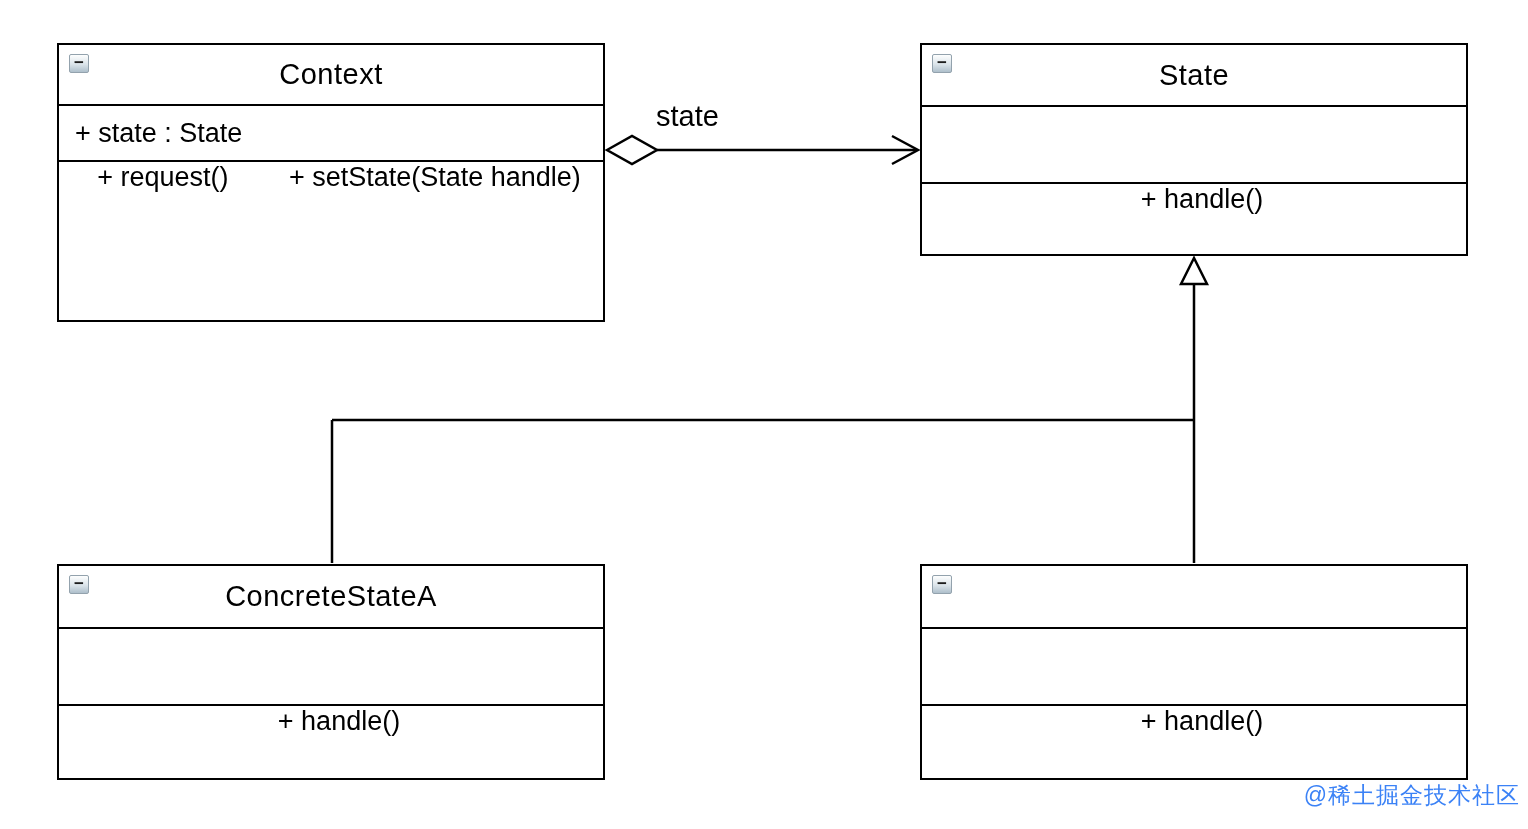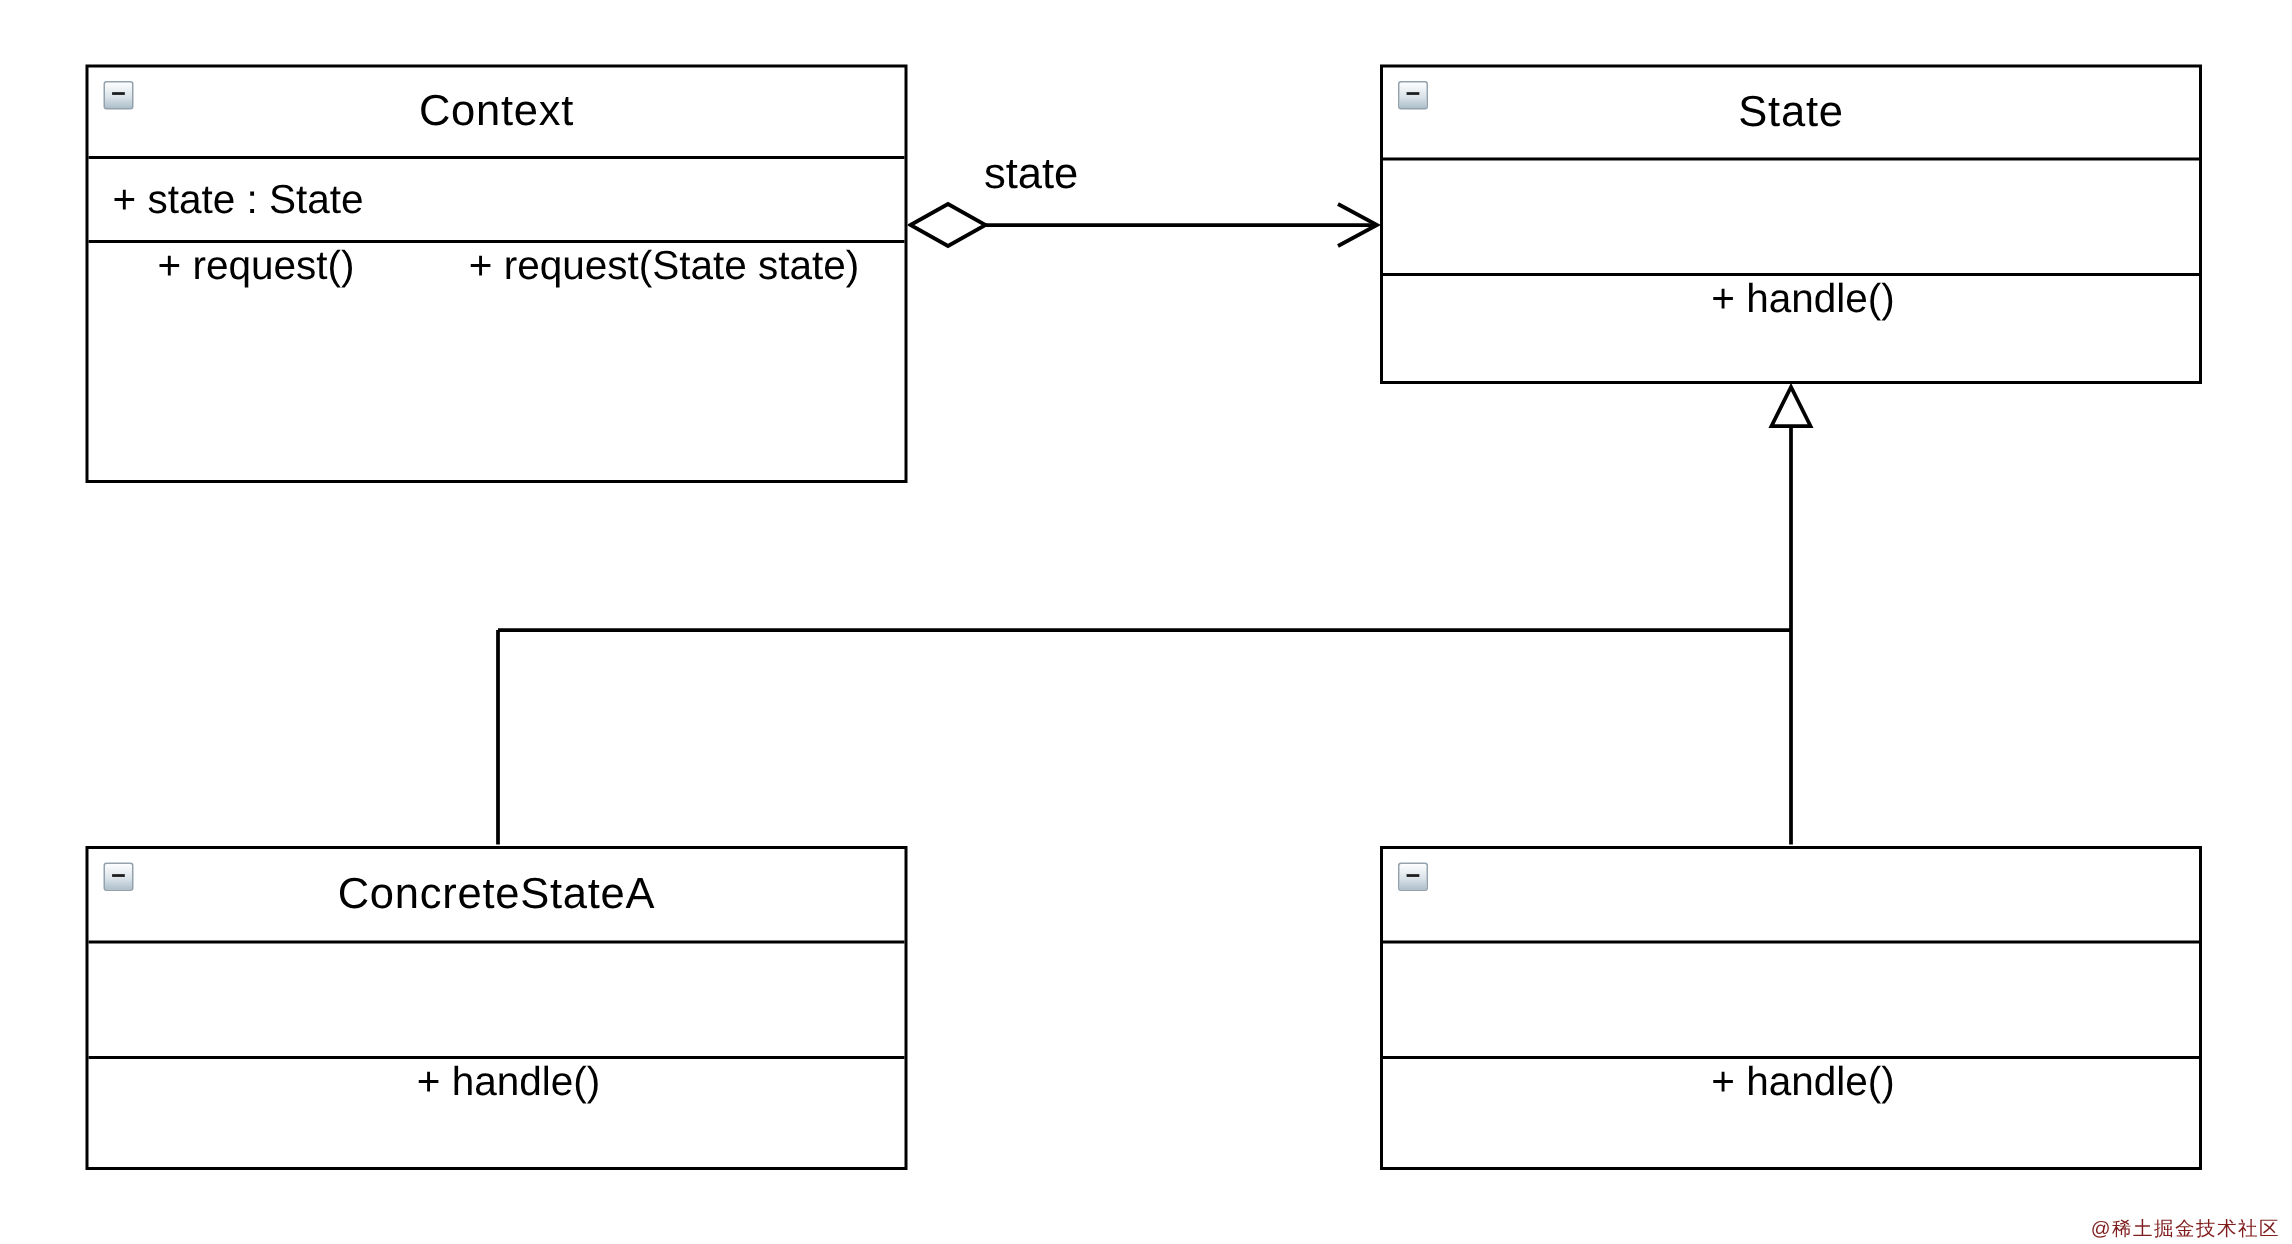--- a/index.html
+++ b/index.html
@@ -108,43 +108,43 @@
     top: 100px;
     font-size: 29px;
     z-index: 3;
     white-space: nowrap;
   }
 
   
   .watermark {
     position: absolute;
     right: 8px;
-    bottom: 1px;
-    font-size: 13px;
-    color: #7f1d1d;
+    bottom: 18px;
+    font-size: 23px;
+    color: #3b82f6;
     z-index: 4;
     letter-spacing: 1px;
   }
 </style>
 </head>
 <body>
 
 <div id="canvas">
 
   <div class="uml-class" id="context-box">
     <div class="cls-header">
       <span class="collapse-btn">−</span>
       <span class="cls-title">Context</span>
     </div>
     <div class="cls-attrs">
       <div class="member-row">+ state : State</div>
     </div>
     <div class="cls-methods">
       <div class="member-row">+ request()</div>
-      <div class="member-row">+ request(State state)</div>
+      <div class="member-row">+ setState(State handle)</div>
     </div>
   </div>
 
   <div class="uml-class" id="state-box">
     <div class="cls-header">
       <span class="collapse-btn">−</span>
       <span class="cls-title">State</span>
     </div>
     <div class="cls-attrs"></div>
     <div class="cls-methods">

